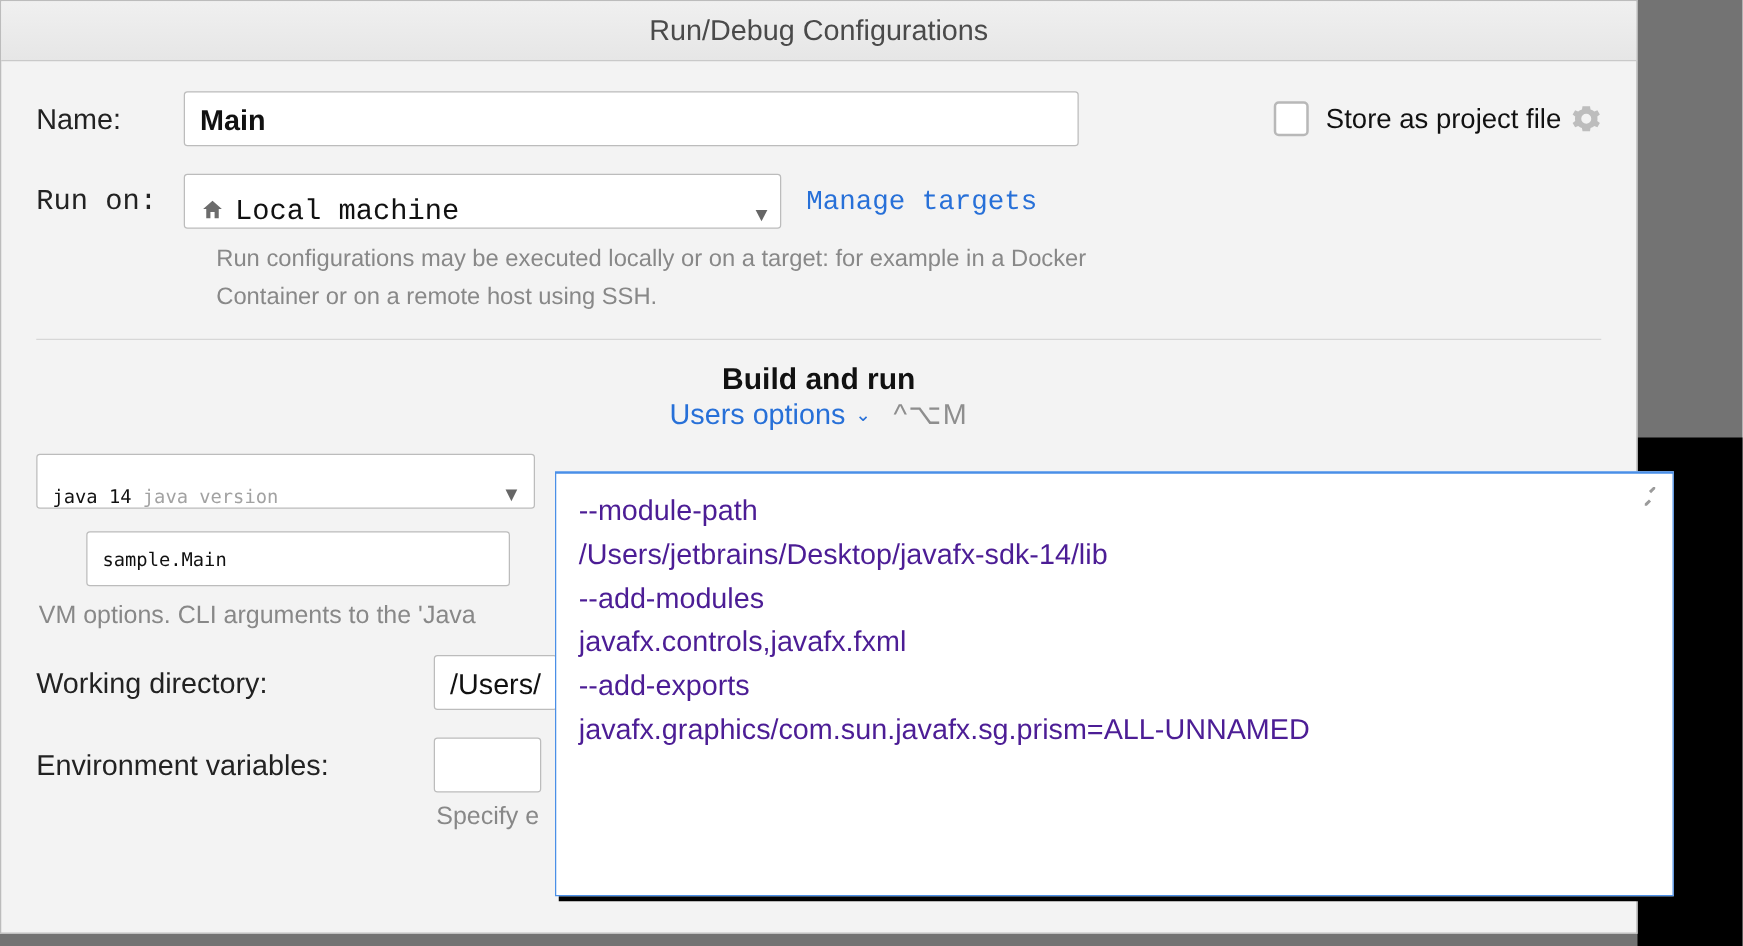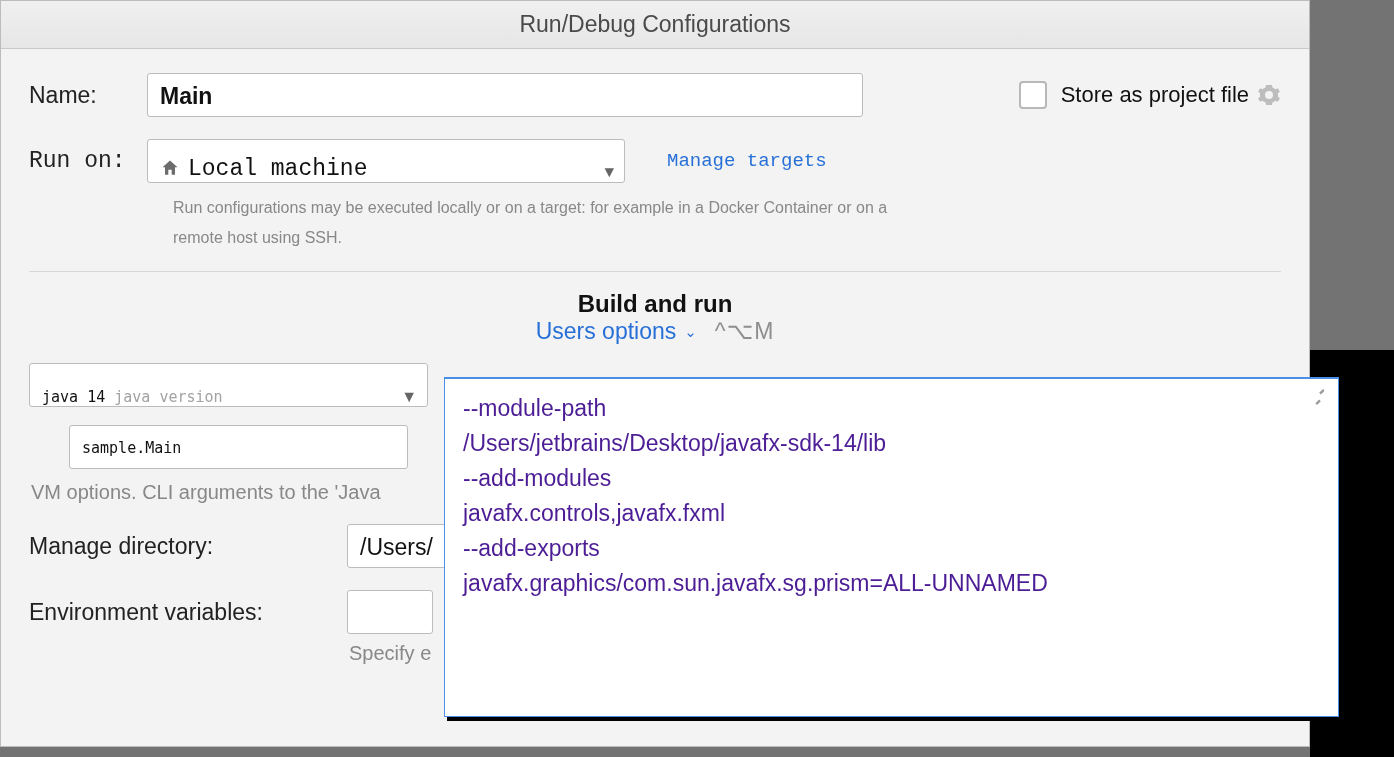--- a/index.html
+++ b/index.html
@@ -37,22 +37,22 @@
     color:#111;
   }
   .name-input{width:716px;font-weight:bold;}
   .select{
     display:flex;align-items:flex-end;justify-content:space-between;
     height:44px;background:#fff;border:1px solid #bcbcbc;border-radius:3px;
     padding:0 10px 0 12px;box-sizing:border-box;font-size:23px;
   }
   .select .trigicon{color:#666;font-size:16px;}
   .runon-select{width:478px;}
-  .link{color:#2770d8;font-size:19px;margin-left:42px;cursor:pointer;}
-  .help{color:#888;font-size:16px;line-height:30px;margin:0 0 18px 144px;max-width:720px;}
+  .link{color:#2770d8;font-size:22px;margin-left:20px;cursor:pointer;}
+  .help{color:#888;font-size:19px;line-height:30px;margin:0 0 18px 144px;max-width:720px;}
   hr.sep{border:none;border-top:1px solid #d7d7d7;margin:0 0 18px 0;}
   .section-head{
     display:flex;align-items:center;justify-content:space-between;
     margin-bottom:18px;
     flex-direction:column;
   }
   .section-title{font-weight:700;font-size:24px;}
   .modify{display:flex;align-items:center;gap:8px;}
   .modify .lbl{color:#2770d8;font-size:23px;}
   .modify .chev{color:#2770d8;font-size:15px;}
@@ -158,21 +158,21 @@
         <span class="jdk-hint">java version</span>
       </span>
       <span class="trigicon">▼</span>
     </div>
 
     <div class="textbox mainclass mono">sample.Main</div>
 
     <div class="vm-help">VM options. CLI arguments to the 'Java</div>
 
     <div class="row">
-      <div class="label-wide">Manage directory:</div>
+      <div class="label-wide">Working directory:</div>
       <div class="textbox" style="flex:0 0 86px;">/Users/</div>
     </div>
 
     <div class="row" style="margin-bottom:8px;">
       <div class="label-wide">Environment variables:</div>
       <div class="textbox" style="flex:0 0 86px;"></div>
     </div>
     <div style="color:#888;font-size:20px;margin-left:320px;">Specify e</div>
 
   </div>

